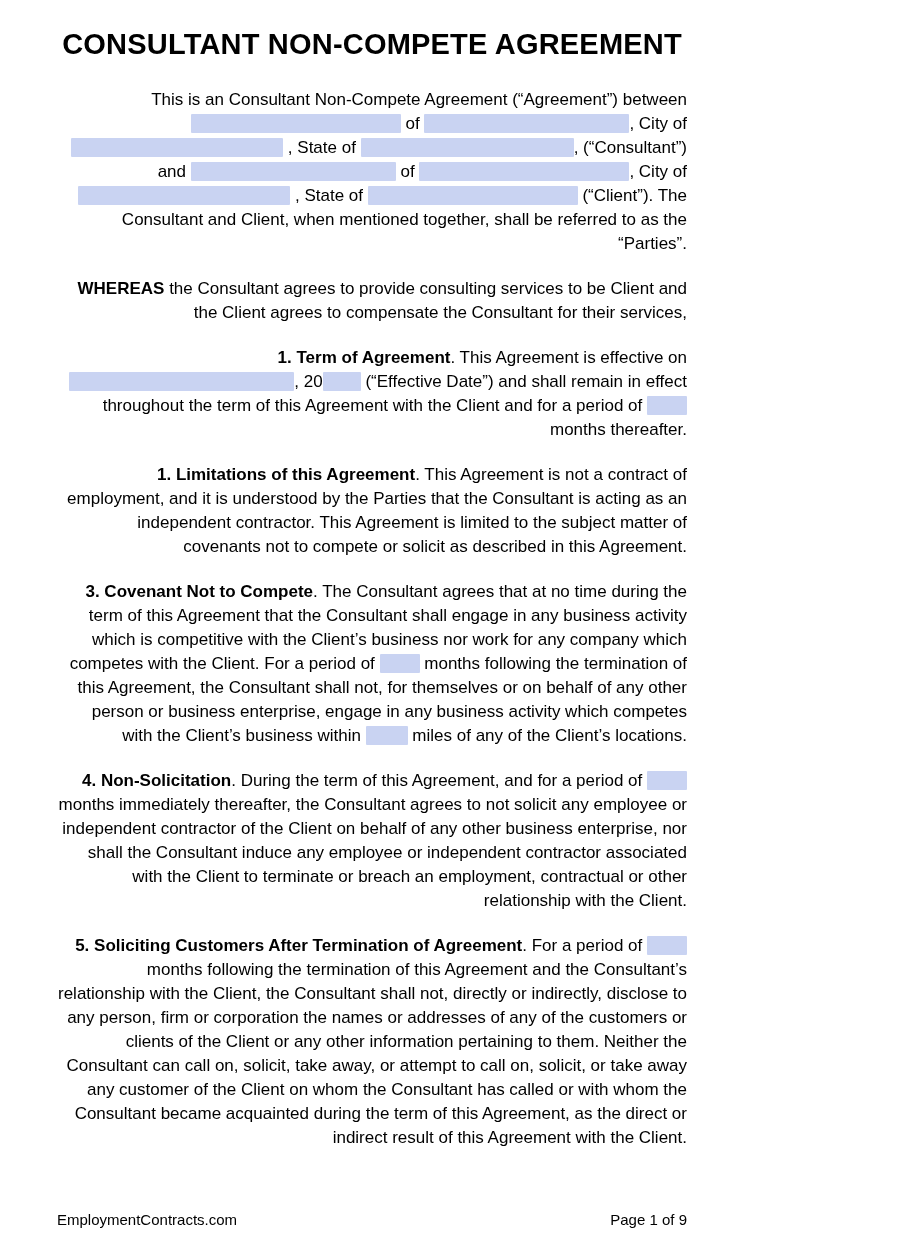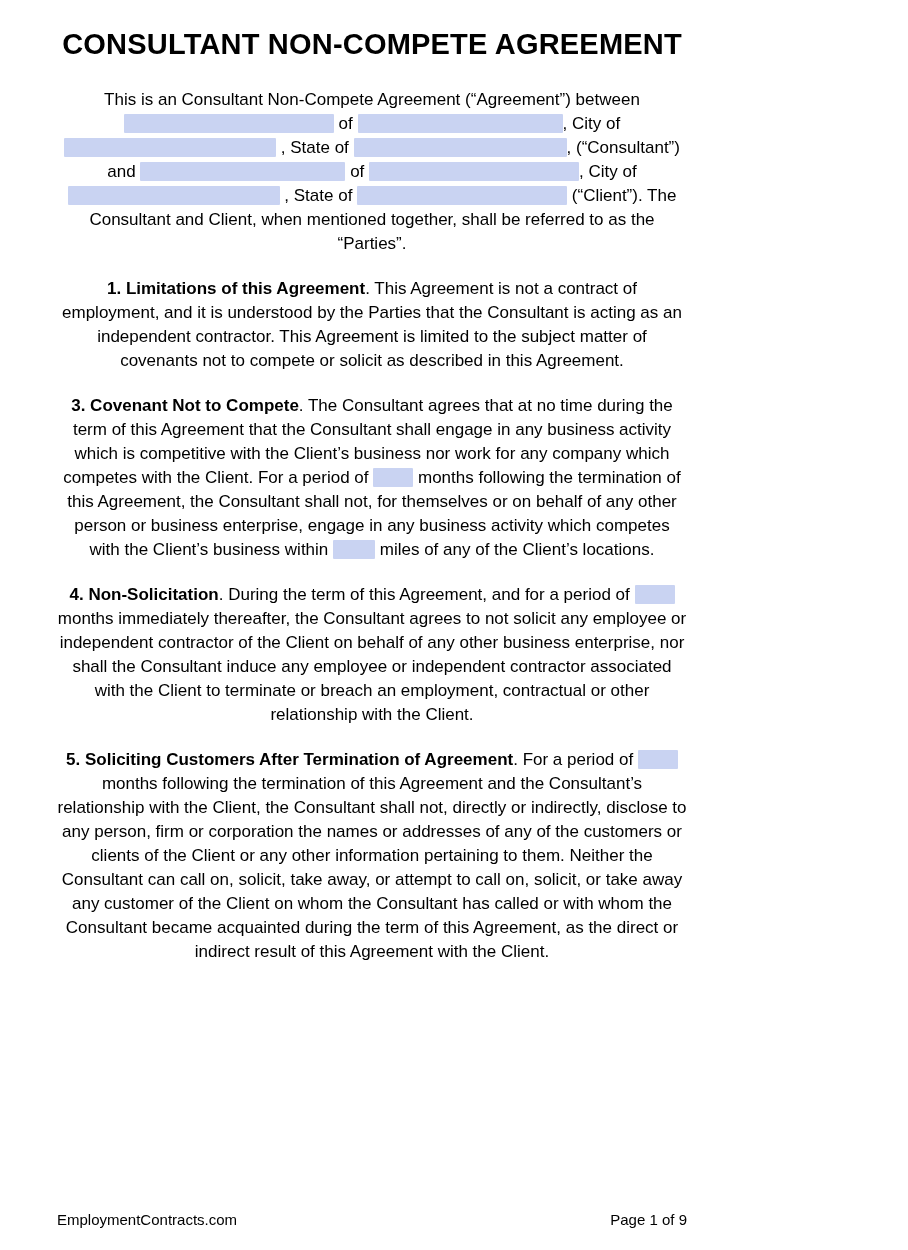--- a/index.html
+++ b/index.html
@@ -20,21 +20,21 @@
     font-weight: bold;
     letter-spacing: 0.2px;
     margin-bottom: 27px;
     font-family: "Liberation Sans", sans-serif;
   }
   .doc-body { }
   .para {
     font-size: 17px;
     line-height: 24px;
     margin-bottom: 21px;
-    text-align: center;
+    text-align: right;
   }
   .para strong { font-weight: bold; }
   .blank {
     display: inline-block;
     height: 19px;
     vertical-align: text-bottom;
     background: var(--blank-fill, #c9d3f2);
     border-radius: 1px;
   }
   .footer {
@@ -48,20 +48,22 @@
     gap: 32px;
   }
 </style>
 </head>
 <body>
 
 <div class="page">
   <h1 class="doc-title">CONSULTANT NON-COMPETE AGREEMENT</h1>
   <div class="doc-body">
       <p class="para">This is an Consultant Non-Compete Agreement (“Agreement”) between <span class="blank" style="width: 210px;"></span> of <span class="blank" style="width: 205px;"></span>, City of <span class="blank" style="width: 212px;"></span> , State of <span class="blank" style="width: 213px;"></span>, (“Consultant”) and <span class="blank" style="width: 205px;"></span> of <span class="blank" style="width: 210px;"></span>, City of <span class="blank" style="width: 212px;"></span> , State of <span class="blank" style="width: 210px;"></span> (“Client”). The Consultant and Client, when mentioned together, shall be referred to as the “Parties”.</p>
+      <p class="para"><strong>WHEREAS</strong> the Consultant agrees to provide consulting services to be Client and the Client agrees to compensate the Consultant for their services,</p>
+      <p class="para"><strong>1. Term of Agreement</strong>. This Agreement is effective on <span class="blank" style="width: 225px;"></span>, 20<span class="blank" style="width: 38px;"></span> (“Effective Date”) and shall remain in effect throughout the term of this Agreement with the Client and for a period of <span class="blank" style="width: 40px;"></span> months thereafter.</p>
       <p class="para"><strong>1. Limitations of this Agreement</strong>. This Agreement is not a contract of employment, and it is understood by the Parties that the Consultant is acting as an independent contractor. This Agreement is limited to the subject matter of covenants not to compete or solicit as described in this Agreement.</p>
       <p class="para"><strong>3. Covenant Not to Compete</strong>. The Consultant agrees that at no time during the term of this Agreement that the Consultant shall engage in any business activity which is competitive with the Client’s business nor work for any company which competes with the Client. For a period of <span class="blank" style="width: 40px;"></span> months following the termination of this Agreement, the Consultant shall not, for themselves or on behalf of any other person or business enterprise, engage in any business activity which competes with the Client’s business within <span class="blank" style="width: 42px;"></span> miles of any of the Client’s locations.</p>
       <p class="para"><strong>4. Non-Solicitation</strong>. During the term of this Agreement, and for a period of <span class="blank" style="width: 40px;"></span> months immediately thereafter, the Consultant agrees to not solicit any employee or independent contractor of the Client on behalf of any other business enterprise, nor shall the Consultant induce any employee or independent contractor associated with the Client to terminate or breach an employment, contractual or other relationship with the Client.</p>
       <p class="para"><strong>5. Soliciting Customers After Termination of Agreement</strong>.  For a period of <span class="blank" style="width: 40px;"></span> months following the termination of this Agreement and the Consultant’s relationship with the Client, the Consultant shall not, directly or indirectly, disclose to any person, firm or corporation the names or addresses of any of the customers or clients of the Client or any other information pertaining to them. Neither the Consultant can call on, solicit, take away, or attempt to call on, solicit, or take away any customer of the Client on whom the Consultant has called or with whom the Consultant became acquainted during the term of this Agreement, as the direct or indirect result of this Agreement with the Client.</p>
     </div>
   <div class="footer">
     <span>EmploymentContracts.com</span>
     <span>Page 1 of 9</span>
   </div>
 </div>

